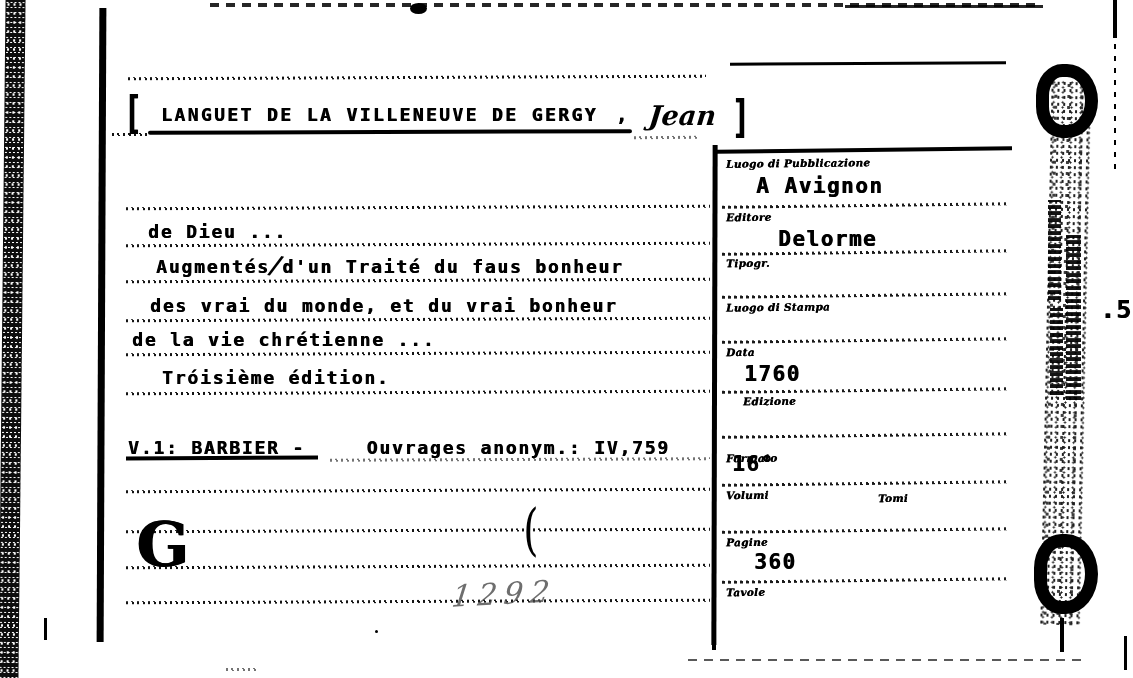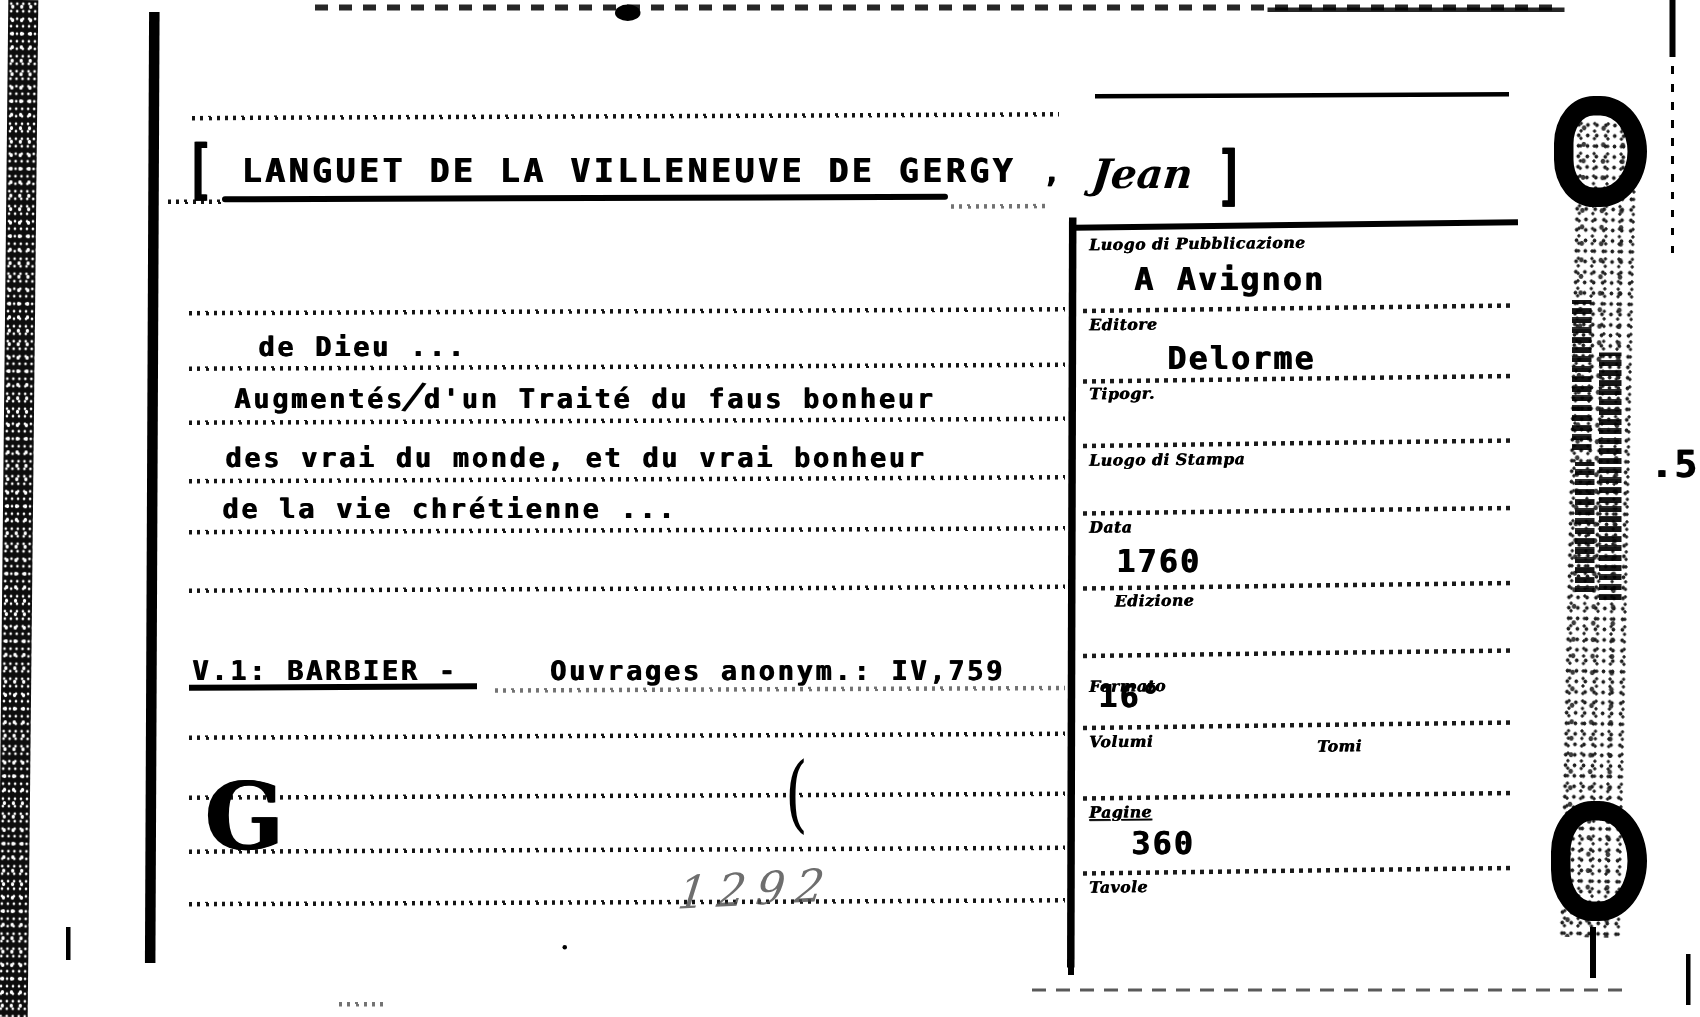--- a/index.html
+++ b/index.html
@@ -3,21 +3,21 @@
 <meta charset="utf-8">
 <style>
   html,body{margin:0;padding:0;background:#fff;}
   #card{position:relative;width:1133px;height:678px;background:#fff;overflow:hidden;
         font-family:"DejaVu Sans Mono", monospace;color:#000;}
   .abs{position:absolute;}
 
   
   .typed{font-family:"DejaVu Sans Mono", monospace;font-weight:700;font-size:18px;
          letter-spacing:1.8px;white-space:pre;text-shadow:0.6px 0 0 #000;}
-  .heading-name{font-size:22px;letter-spacing:2.4px;text-shadow:0.7px 0 0 #000;}
+  .heading-name{font-size:18px;letter-spacing:2.4px;text-shadow:0.7px 0 0 #000;}
   .shelf{font-size:19px;letter-spacing:4px;font-weight:700;text-shadow:0.7px 0 0 #000;}
   .bracket{font-size:42px;font-weight:700;line-height:1;transform:scaleX(0.75) scaleY(1.05);
            display:inline-block;text-shadow:0.8px 0 0 #000;}
   .script{font-family:"DejaVu Serif", serif;font-style:italic;font-weight:700;
           font-size:27px;transform:skewX(-6deg);display:inline-block;}
   .comma{font-size:20px;font-weight:700;}
 
   
   .dots{height:3px;background-image:repeating-linear-gradient(90deg,#000 0 2px,transparent 2px 5.5px);
         transform:rotate(-0.25deg);opacity:.92;}
@@ -99,25 +99,26 @@
   <div class="abs dots" style="left:126px;top:600px;width:584px;"></div>
 
   <div class="abs" style="left:120px;top:92px;white-space:nowrap;">
     <span class="bracket" style="vertical-align:-6px;">[</span>
     <span class="heading-name typed" style="margin-left:6px;">LANGUET DE LA VILLENEUVE DE GERGY</span>
     <span class="comma typed" style="margin-left:8px;">,</span>
     <span class="script" style="margin-left:10px;vertical-align:-4px;">Jean</span>
     <span class="bracket" style="vertical-align:-10px;margin-left:2px;">]</span>
   </div>
 
-  <div class="abs typed" style="left:148px;top:221px;margin-left:24px;">de Dieu ...</div>
+  <div class="abs typed" style="left:148px;top:221px;">de Dieu ...</div>
   <div class="abs typed" style="left:156px;top:256px;">Augmentés d'un Traité du faus bonheur</div>
   <div class="abs slash" style="left:268px;top:250px;">/</div>
   <div class="abs typed" style="left:150px;top:295px;">des vrai du monde, et du vrai bonheur</div>
-  <div class="abs typed" style="left:148px;top:329px;text-align:right;">de la vie chrétienne ...</div>
+  <div class="abs typed" style="left:132px;top:329px;text-align:right;">de la vie chrétienne ...</div>
+  <div class="abs typed" style="left:162px;top:367px;">Tróisième édition.</div>
 
   <div class="abs" style="left:128px;top:437px;white-space:nowrap;">
     <span class="typed">V.1: BARBIER -</span>
     <span class="typed" style="margin-left:52px;">Ouvrages anonym.: IV,759</span>
   </div>
 
   <div class="abs bigletter" style="left:136px;top:514px;">G</div>
   <div class="abs paren" style="left:520px;top:502px;">(</div>
   <div class="abs hw" style="left:452px;top:576px;">1292</div>
 
@@ -146,21 +147,21 @@
   <div class="abs psep" style="left:722px;top:434px;width:288px;"></div>
 
   <div class="abs plabel" style="left:726px;top:441px;margin-top:11px;">Formato</div>
   <div class="abs pvalue" style="left:732px;top:452px;">16°</div>
   <div class="abs psep" style="left:722px;top:482px;width:288px;"></div>
 
   <div class="abs plabel" style="left:726px;top:489px;">Volumi</div>
   <div class="abs plabel" style="left:878px;top:492px;">Tomi</div>
   <div class="abs psep" style="left:722px;top:529px;width:288px;"></div>
 
-  <div class="abs plabel" style="left:726px;top:536px;text-decoration:underline;">Pagine</div>
+  <div class="abs plabel" style="left:726px;top:536px;">Pagine</div>
   <div class="abs pvalue" style="left:754px;top:550px;">360</div>
   <div class="abs psep" style="left:722px;top:579px;width:288px;"></div>
 
   <div class="abs plabel" style="left:726px;top:586px;">Tavole</div>
 
   <div class="abs topdash" style="left:688px;top:659px;width:400px;height:2px;opacity:.65;"></div>
   <div class="abs solidline" style="left:44px;top:618px;width:3px;height:22px;"></div>
   <div class="abs solidline" style="left:712px;top:620px;width:4px;height:30px;"></div>
   <div class="abs solidline" style="left:1060px;top:618px;width:4px;height:34px;"></div>
   <div class="abs solidline" style="left:1124px;top:636px;width:3px;height:34px;"></div>

